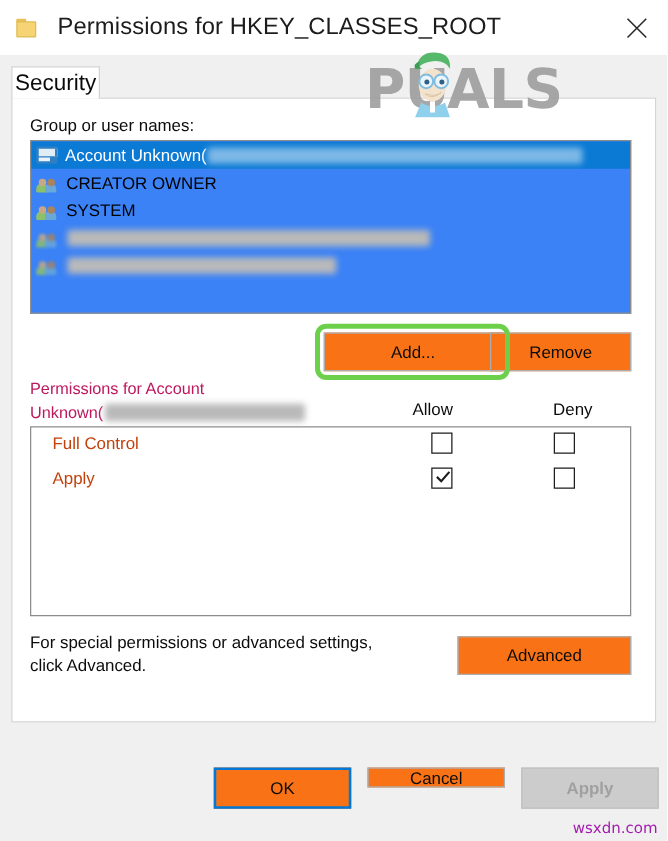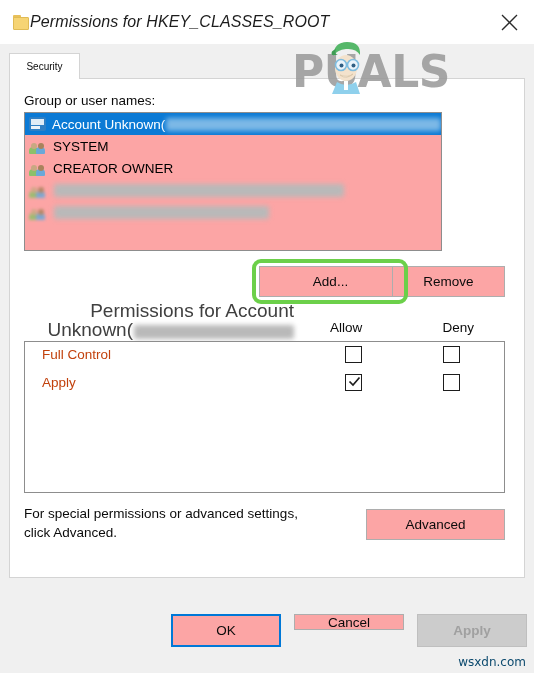--- a/index.html
+++ b/index.html
@@ -54,25 +54,25 @@
   #folder-icon .body {
     position: absolute;
     left: 0; top: 2px;
     width: 16px; height: 13px;
     background: #f6d474;
     border: 1px solid #e0bb55;
     border-radius: 1px;
     box-sizing: border-box;
   }
   #title-text {
-    font-size: 16px;
+    margin-left: 16px;
+    font-size: 19px;
     color: #1c1c1c;
     white-space: nowrap;
     letter-spacing: 0.1px;
-    font-style: italic;
   }
   #close-button {
     position: absolute;
     right: 0; top: 0;
     width: 50px; height: 44px;
     display: flex;
     align-items: center;
     justify-content: center;
   }
   #close-button svg { display: block; }
@@ -115,21 +115,21 @@
     left: 0; top: 0;
     width: 71px;
     height: 26px;
     background: #ffffff;
     border: 1px solid #d4d4d4;
     border-bottom: none;
     box-sizing: border-box;
     display: flex;
     align-items: center;
     justify-content: center;
-    font-size: 10px;
+    font-size: 18px;
     color: #0b0b0b;
   }
 
   
   #tabpanel {
     position: absolute;
     left: 9px; top: 78px;
     width: 516px;
     height: 500px;
     background: #ffffff;
@@ -143,23 +143,23 @@
     font-size: 13.5px;
     white-space: nowrap;
   }
 
   #label-group-names { left: 24px; top: 93px; }
 
   
   #user-list {
     position: absolute;
     left: 24px; top: 112px;
-    width: 418px;
+    width: 481px;
     height: 139px;
-    background: #fca5a5;
+    background: #3b82f6;
     border: 1px solid #8d8d8d;
     box-sizing: border-box;
     overflow: hidden;
   }
   .user-row {
     height: 22px;
     display: flex;
     align-items: center;
     padding-left: 4px;
     box-sizing: border-box;
@@ -237,21 +237,21 @@
   }
   .ic-group .p1 .head { background: #c8a882; }
   .ic-group .p1 .torso { background: #8cc06a; }
   .ic-group .p2 .head { background: #a8835c; }
   .ic-group .p2 .torso { background: #6aa8d8; }
   .user-row.blurred .ic-group { filter: blur(1.4px); opacity: 0.85; }
 
   
   .btn {
     position: absolute;
-    background: #fca5a5;
+    background: #f97316;
     border: 1px solid #adadad;
     box-sizing: border-box;
     font-family: "Liberation Sans", sans-serif;
     font-size: 13.5px;
     color: #0b0b0b;
     display: flex;
     align-items: center;
     justify-content: center;
     padding: 0;
   }
@@ -271,23 +271,22 @@
     z-index: 30;
     pointer-events: none;
   }
 
   
   #label-permissions-for {
     position: absolute;
     left: 24px; top: 301px;
     width: 270px;
     line-height: 19px;
-    font-size: 19px;
-    color: #404040;
-    text-align: right;
+    font-size: 13px;
+    color: #be185d;
   }
   #label-permissions-for .redacted {
     height: 14px;
     width: 160px;
     vertical-align: -3px;
   }
 
   #header-allow {
     position: absolute;
     left: 330px; top: 320px;
@@ -355,21 +354,21 @@
   
   #btn-ok     { left: 171px; top: 614px; width: 110px; height: 33px; }
   #btn-cancel { left: 294px; top: 614px; width: 110px; height: 16px; }
   #btn-apply  { left: 417px; top: 614px; width: 110px; height: 33px; font-weight: bold; }
 
   #footer-watermark {
     position: absolute;
     right: 8px;
     bottom: 4px;
     font-size: 12px;
-    color: #0c4a6e;
+    color: #a21caf;
     font-family: "DejaVu Sans", sans-serif;
   }
 </style>
 </head>
 <body>
 
 <div id="window">
 
   <div id="titlebar">
     <div id="folder-icon">
@@ -405,35 +404,35 @@
       <div class="ic-group">
         <div class="p1">
             <div class="torso"></div>
             <div class="head"></div>
           </div>
         <div class="p2">
             <div class="torso"></div>
             <div class="head"></div>
           </div>
       </div>
-      <span class="user-name">SYSTEM</span>
+      <span class="user-name">CREATOR OWNER</span>
     </div>
 
     <div class="user-row">
       <div class="ic-group">
         <div class="p1">
             <div class="torso"></div>
             <div class="head"></div>
           </div>
         <div class="p2">
             <div class="torso"></div>
             <div class="head"></div>
           </div>
       </div>
-      <span class="user-name">CREATOR OWNER</span>
+      <span class="user-name">SYSTEM</span>
     </div>
 
     <div class="user-row blurred">
       <div class="ic-group">
         <div class="p1">
             <div class="torso"></div>
             <div class="head"></div>
           </div>
         <div class="p2">
             <div class="torso"></div>

